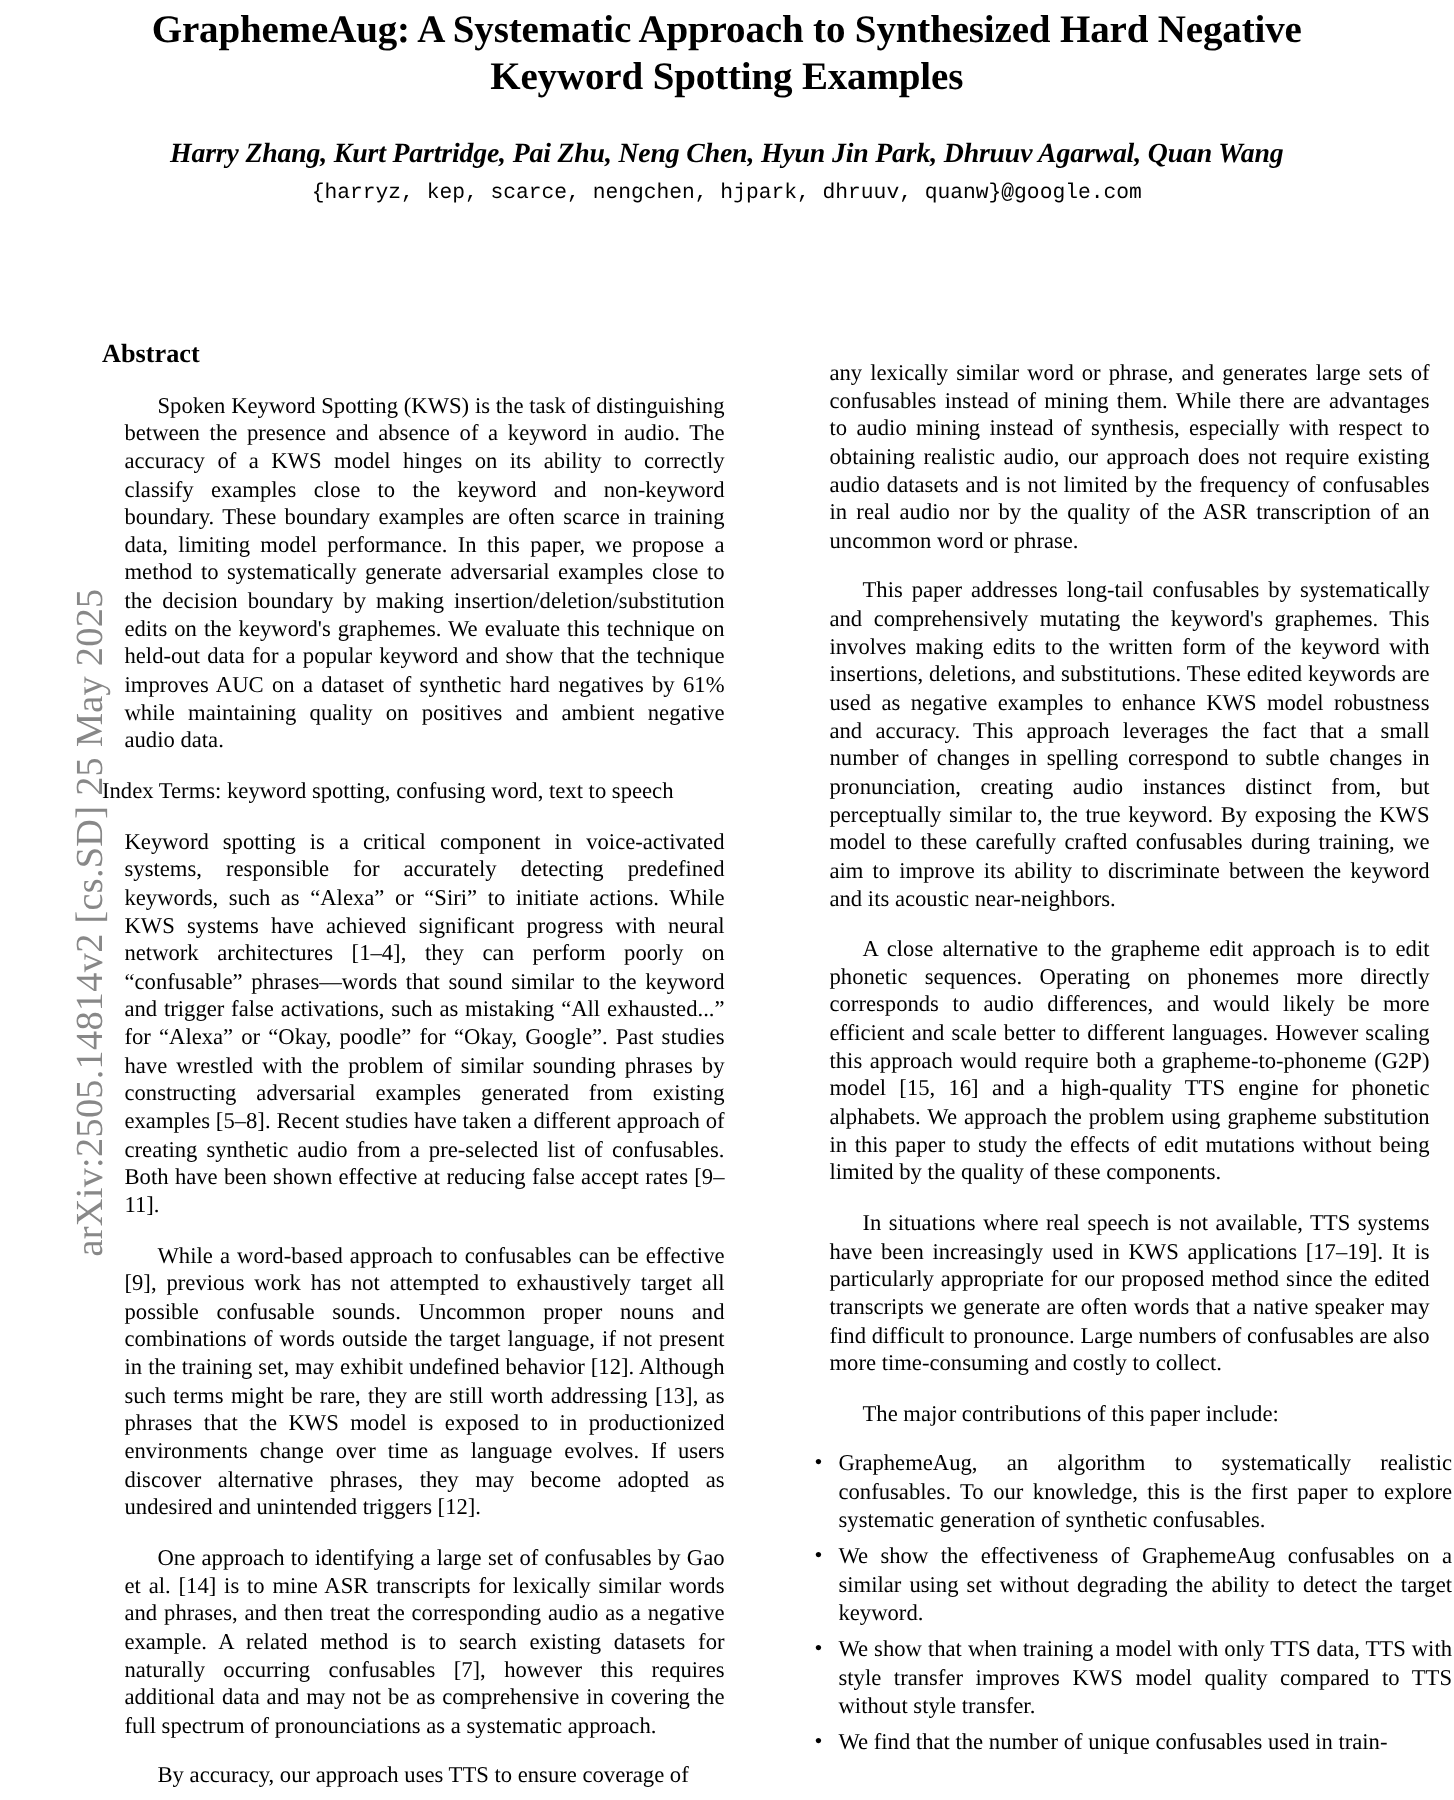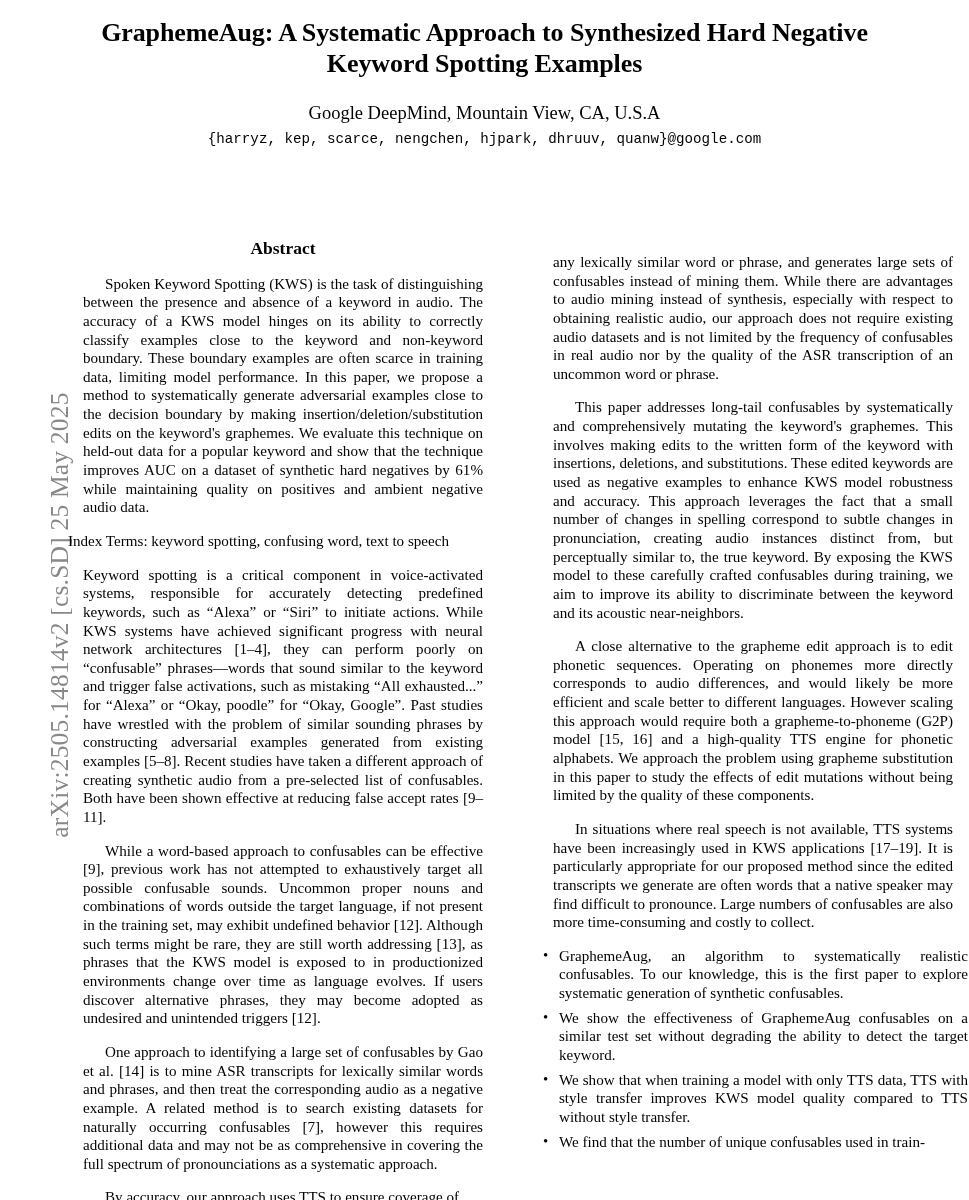--- a/index.html
+++ b/index.html
@@ -36,21 +36,21 @@
     font-size: 25.5px;
     letter-spacing: 0.2px;
     color: #888888;
     white-space: nowrap;
   }
 
   
   #page {
     position: absolute;
     left: 0;
-    top: 16px;
+    top: 3px;
     width: 969px;
     height: 976px;
   }
 
   
   #header {
     position: absolute;
     left: 62px;
     top: 0px;
     width: 845px;
@@ -100,21 +100,21 @@
     width: 430px;
   }
   #col-right {
     left: 538px;
     width: 430px;
   }
 
   h2.section-heading {
     font-size: 17.5px;
     font-weight: bold;
-    text-align: center;
+    text-align: left;
     margin: 0;
     padding: 0;
   }
   #abstract-heading {
     margin-bottom: 11px;
   }
   #intro-heading {
     margin-top: 26px;
     margin-bottom: 13px;
     font-size: 19px;
@@ -165,43 +165,44 @@
 <body>
 
 <div id="arxiv-stamp">
   <div class="stamp-text">arXiv:2505.14814v2  [cs.SD]  25 May 2025</div>
 </div>
 
 <div id="page">
 
   <div id="header">
     <h1 id="paper-title">GraphemeAug: A Systematic Approach to Synthesized Hard Negative Keyword Spotting Examples</h1>
-    <div id="affiliation">Google DeepMind, Mountain View, CA, U.S.A</div>
+    <div id="authors">Harry Zhang, Kurt Partridge, Pai Zhu, Neng Chen, Hyun Jin Park, Dhruuv Agarwal, Quan Wang</div>
     <div id="emails">{harryz, kep, scarce, nengchen, hjpark, dhruuv, quanw}@google.com</div>
   </div>
 
   <div class="column" id="col-left">
     <h2 class="section-heading" id="abstract-heading">Abstract</h2>
     <p class="para">Spoken Keyword Spotting (KWS) is the task of distinguishing between the presence and absence of a keyword in audio. The accuracy of a KWS model hinges on its ability to correctly classify examples close to the keyword and non-keyword boundary. These boundary examples are often scarce in training data, limiting model performance. In this paper, we propose a method to systematically generate adversarial examples close to the decision boundary by making insertion/deletion/substitution edits on the keyword's graphemes. We evaluate this technique on held-out data for a popular keyword and show that the technique improves AUC on a dataset of synthetic hard negatives by 61% while maintaining quality on positives and ambient negative audio data.</p>
     <p class="indexterms"><span class="it-label">Index Terms</span><span>: keyword spotting, confusing word, text to speech</span></p>
 
 
     <p class="para noindent">Keyword spotting is a critical component in voice-activated systems, responsible for accurately detecting predefined keywords, such as “Alexa” or “Siri” to initiate actions. While KWS systems have achieved significant progress with neural network architectures [1–4], they can perform poorly on “confusable” phrases—words that sound similar to the keyword and trigger false activations, such as mistaking “All exhausted...” for “Alexa” or “Okay, poodle” for “Okay, Google”. Past studies have wrestled with the problem of similar sounding phrases by constructing adversarial examples generated from existing examples [5–8]. Recent studies have taken a different approach of creating synthetic audio from a pre-selected list of confusables. Both have been shown effective at reducing false accept rates [9–11].</p>
     <p class="para">While a word-based approach to confusables can be effective [9], previous work has not attempted to exhaustively target all possible confusable sounds. Uncommon proper nouns and combinations of words outside the target language, if not present in the training set, may exhibit undefined behavior [12]. Although such terms might be rare, they are still worth addressing [13], as phrases that the KWS model is exposed to in productionized environments change over time as language evolves. If users discover alternative phrases, they may become adopted as undesired and unintended triggers [12].</p>
     <p class="para">One approach to identifying a large set of confusables by Gao et al. [14] is to mine ASR transcripts for lexically similar words and phrases, and then treat the corresponding audio as a negative example. A related method is to search existing datasets for naturally occurring confusables [7], however this requires additional data and may not be as comprehensive in covering the full spectrum of pronounciations as a systematic approach.</p>
     <p class="para">By accuracy, our approach uses TTS to ensure coverage of</p>
   </div>
 
   <div class="column" id="col-right">
     <p class="para noindent">any lexically similar word or phrase, and generates large sets of confusables instead of mining them. While there are advantages to audio mining instead of synthesis, especially with respect to obtaining realistic audio, our approach does not require existing audio datasets and is not limited by the frequency of confusables in real audio nor by the quality of the ASR transcription of an uncommon word or phrase.</p>
     <p class="para">This paper addresses long-tail confusables by systematically and comprehensively mutating the keyword's graphemes. This involves making edits to the written form of the keyword with insertions, deletions, and substitutions. These edited keywords are used as negative examples to enhance KWS model robustness and accuracy. This approach leverages the fact that a small number of changes in spelling correspond to subtle changes in pronunciation, creating audio instances distinct from, but perceptually similar to, the true keyword. By exposing the KWS model to these carefully crafted confusables during training, we aim to improve its ability to discriminate between the keyword and its acoustic near-neighbors.</p>
     <p class="para">A close alternative to the grapheme edit approach is to edit phonetic sequences. Operating on phonemes more directly corresponds to audio differences, and would likely be more efficient and scale better to different languages. However scaling this approach would require both a grapheme-to-phoneme (G2P) model [15, 16] and a high-quality TTS engine for phonetic alphabets. We approach the problem using grapheme substitution in this paper to study the effects of edit mutations without being limited by the quality of these components.</p>
     <p class="para">In situations where real speech is not available, TTS systems have been increasingly used in KWS applications [17–19]. It is particularly appropriate for our proposed method since the edited transcripts we generate are often words that a native speaker may find difficult to pronounce. Large numbers of confusables are also more time-consuming and costly to collect.</p>
+    <p class="para">The major contributions of this paper include:</p>
 
     <ul class="contrib-list">
       <li><span class="bullet-dot">•</span><span>GraphemeAug, an algorithm to systematically realistic confusables. To our knowledge, this is the first paper to explore systematic generation of synthetic confusables.</span></li>
-      <li><span class="bullet-dot">•</span><span>We show the effectiveness of GraphemeAug confusables on a similar test set without degrading the ability to detect the target keyword.</span></li>
+      <li><span class="bullet-dot">•</span><span>We show the effectiveness of GraphemeAug confusables on a similar using set without degrading the ability to detect the target keyword.</span></li>
       <li><span class="bullet-dot">•</span><span>We show that when training a model with only TTS data, TTS with style transfer improves KWS model quality compared to TTS without style transfer.</span></li>
       <li><span class="bullet-dot">•</span><span>We find that the number of unique confusables used in train-</span></li>
     </ul>
   </div>
 
 </div>
 
 </body></html>

